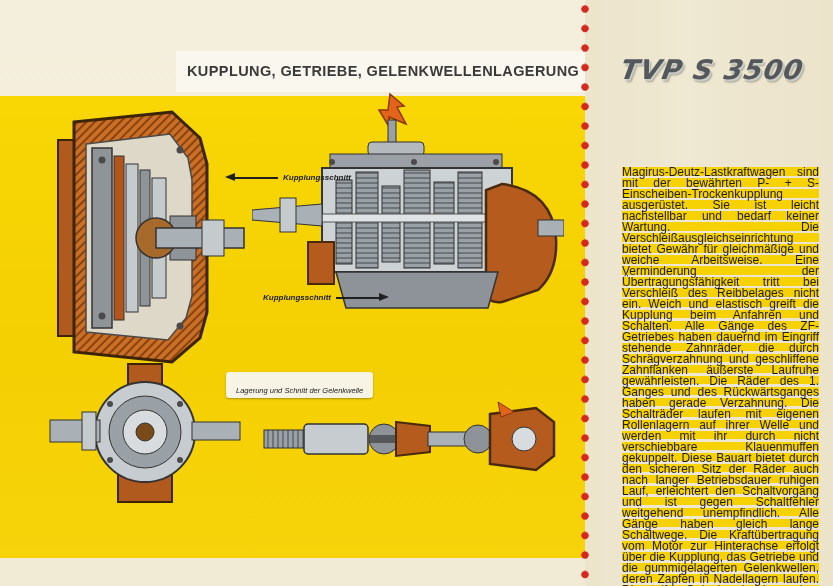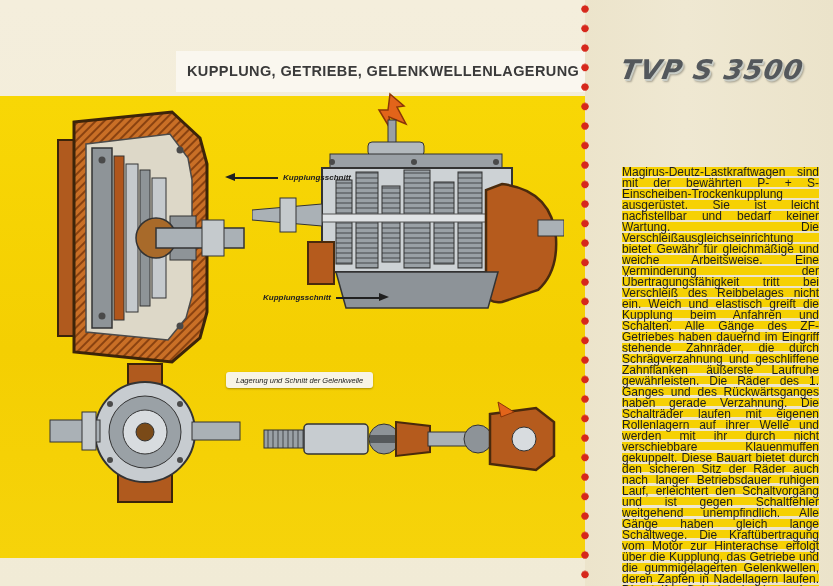--- a/index.html
+++ b/index.html
@@ -23,21 +23,21 @@
     font-size:8px;font-style:italic;font-weight:bold;color:#202020;white-space:nowrap;}
   .arr{display:inline-block;width:44px;height:2px;background:#202020;position:relative;}
   .arr-left:before{content:"";position:absolute;left:-9px;top:-3.5px;
     border-top:4.5px solid transparent;border-bottom:4.5px solid transparent;border-right:10px solid #202020;}
   .arr-right:after{content:"";position:absolute;right:-9px;top:-3.5px;
     border-top:4.5px solid transparent;border-bottom:4.5px solid transparent;border-left:10px solid #202020;}
   .cap-clutch{left:234px;top:173px;}
   .cap-gearbox{left:263px;top:293px;}
   .cap-shaft{
     position:absolute;left:226px;top:372px;
-    background:#f8f4e5;border-radius:3px;padding:4px 10px 3px 10px;
+    background:#f8f4e5;border-radius:3px;padding:14px 10px 3px 10px;
     font-size:7.5px;font-style:italic;color:#202020;
     box-shadow:0 1px 2px rgba(0,0,0,0.3);white-space:nowrap;
   }
   
   .right-panel{position:absolute;left:585px;top:0;width:248px;height:586px;
     background:linear-gradient(90deg,#ece4cb 0%,#efe8d2 40%,#ebe3ca 100%);}
   .dotted-divider{
     position:absolute;left:-8px;top:0;width:16px;height:586px;
     background-image:radial-gradient(circle at 8px 9px,#d6281c 3.4px,rgba(214,40,28,0) 4px);
     background-size:16px 19.5px;background-repeat:repeat-y;

